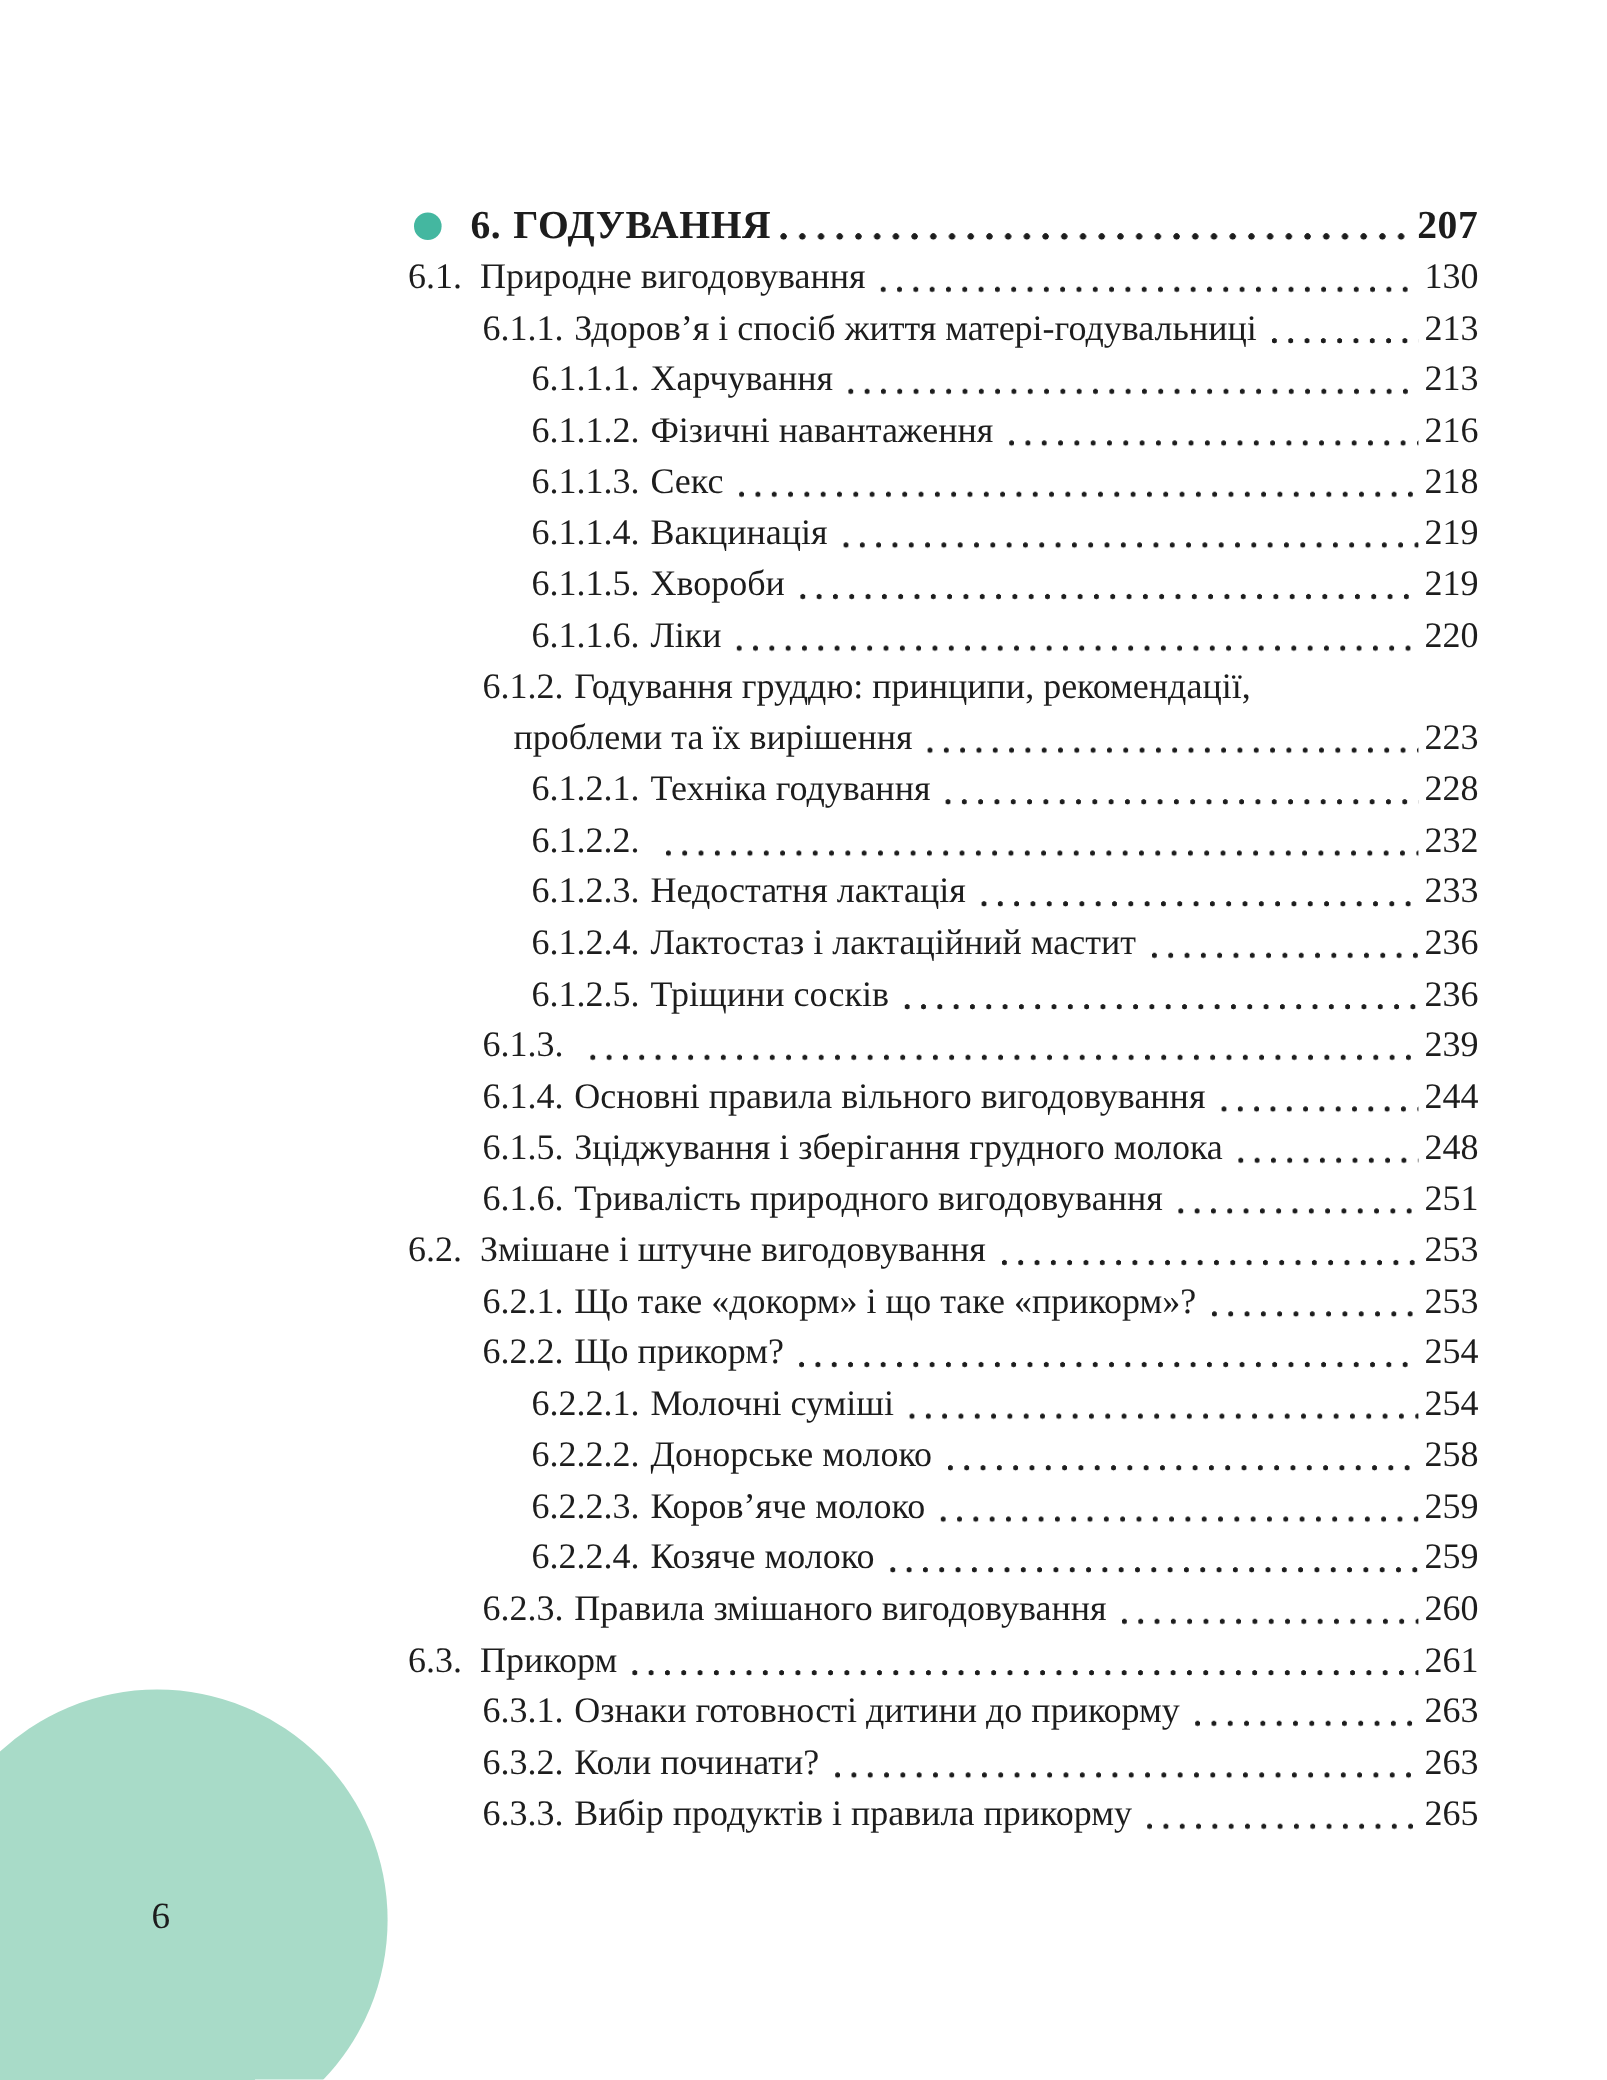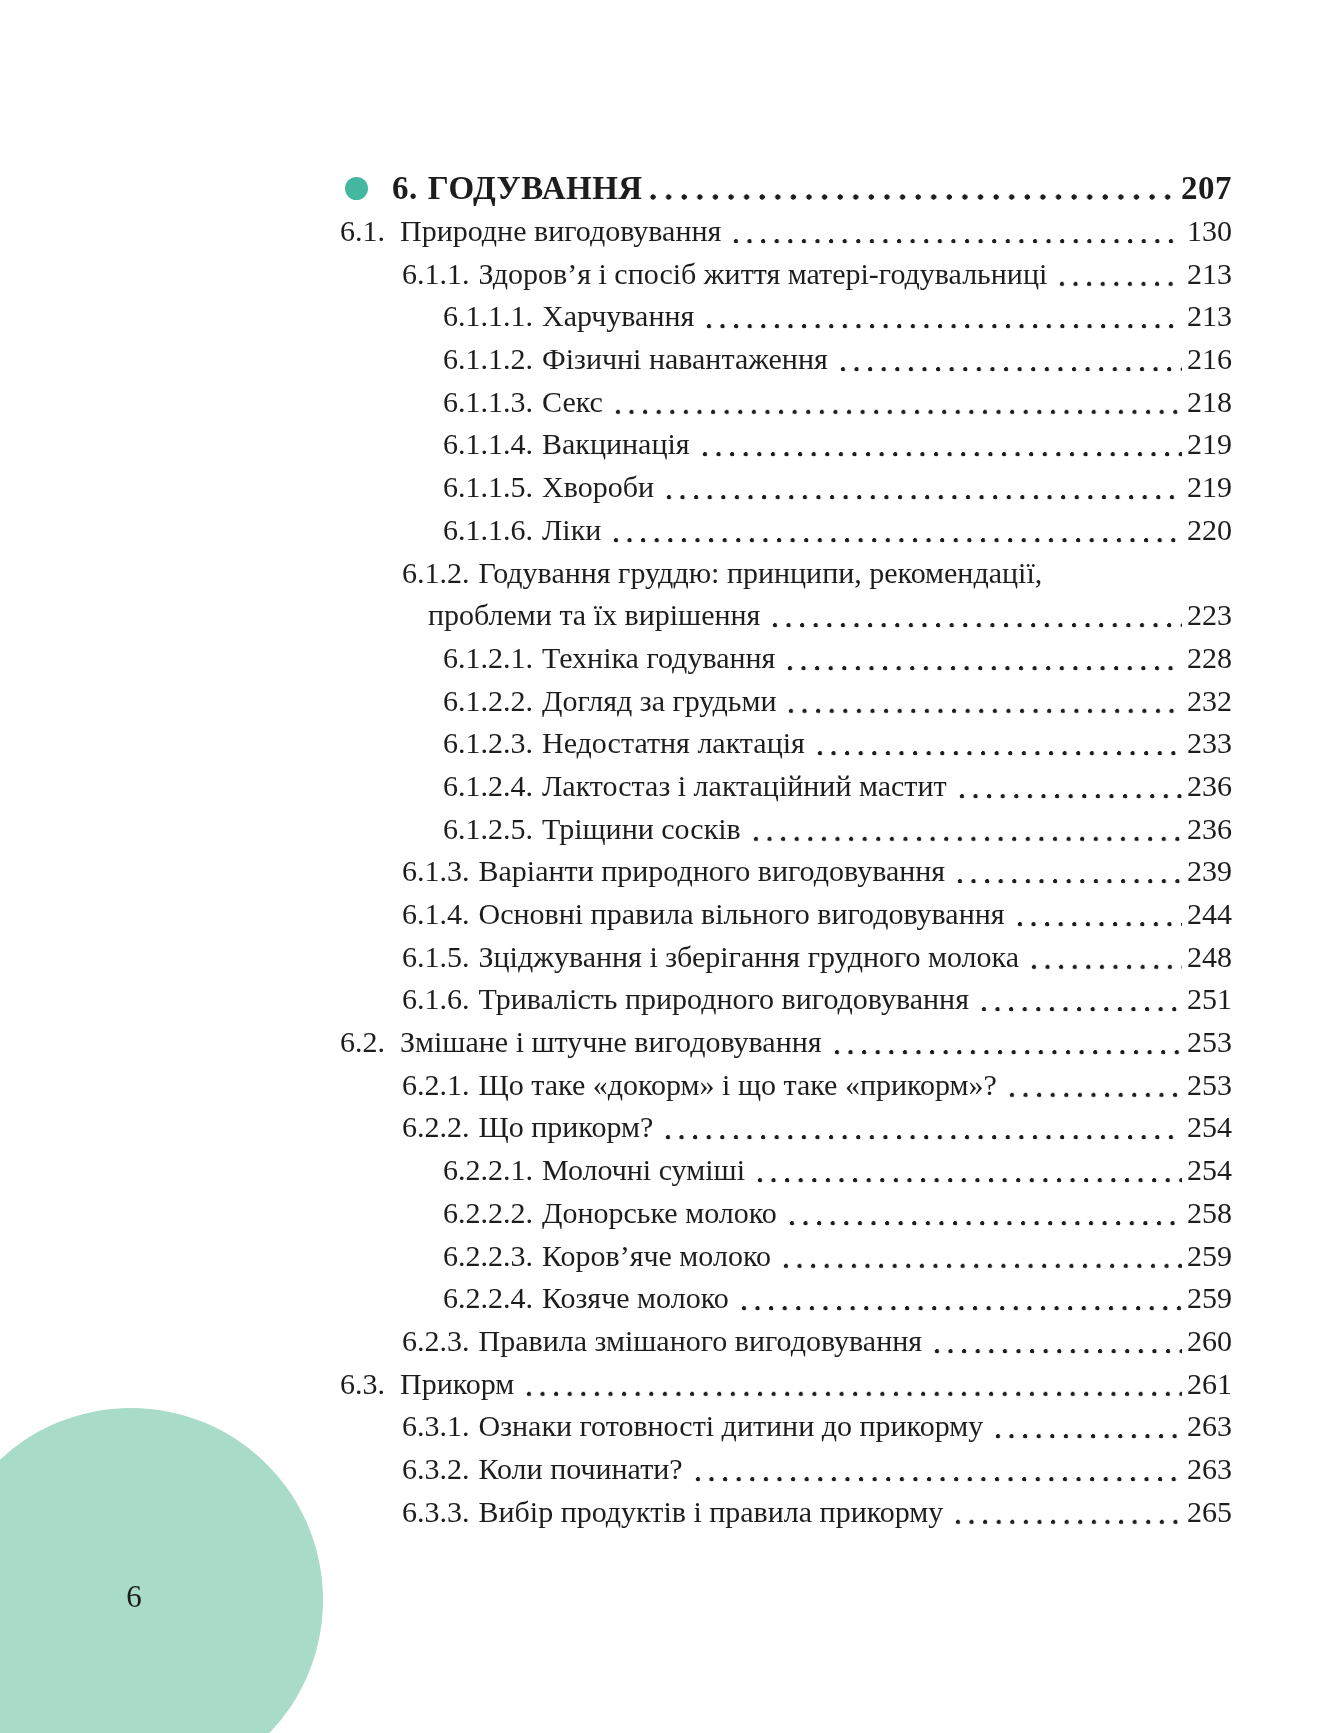--- a/index.html
+++ b/index.html
@@ -159,21 +159,20 @@
         <span class="page-num">223</span>
       </div>
       <div class="row lvl3">
         <span class="num">6.1.2.1.</span>
         <span class="title">Техніка годування</span>
         <span class="leader"></span>
         <span class="page-num">228</span>
       </div>
       <div class="row lvl3">
         <span class="num">6.1.2.2.</span>
-        <span class="title">Догляд за грудьми</span>
         <span class="leader"></span>
         <span class="page-num">232</span>
       </div>
       <div class="row lvl3">
         <span class="num">6.1.2.3.</span>
         <span class="title">Недостатня лактація</span>
         <span class="leader"></span>
         <span class="page-num">233</span>
       </div>
       <div class="row lvl3">
@@ -183,21 +182,20 @@
         <span class="page-num">236</span>
       </div>
       <div class="row lvl3">
         <span class="num">6.1.2.5.</span>
         <span class="title">Тріщини сосків</span>
         <span class="leader"></span>
         <span class="page-num">236</span>
       </div>
       <div class="row lvl2">
         <span class="num">6.1.3.</span>
-        <span class="title">Варіанти природного вигодовування</span>
         <span class="leader"></span>
         <span class="page-num">239</span>
       </div>
       <div class="row lvl2">
         <span class="num">6.1.4.</span>
         <span class="title">Основні правила вільного вигодовування</span>
         <span class="leader"></span>
         <span class="page-num">244</span>
       </div>
       <div class="row lvl2">

